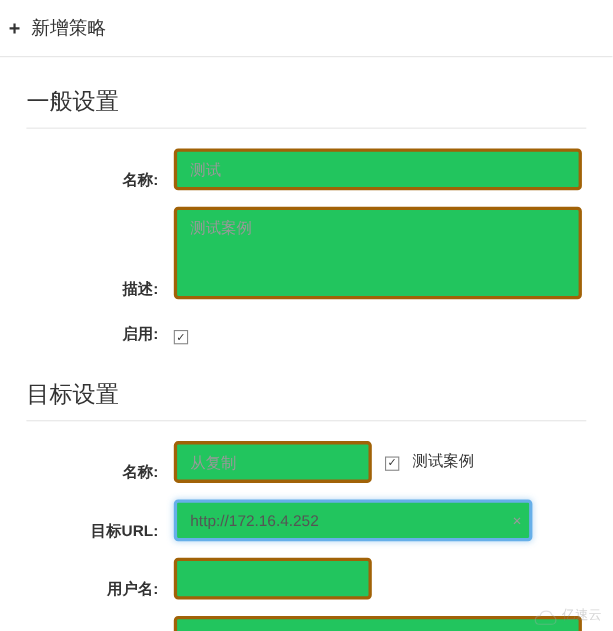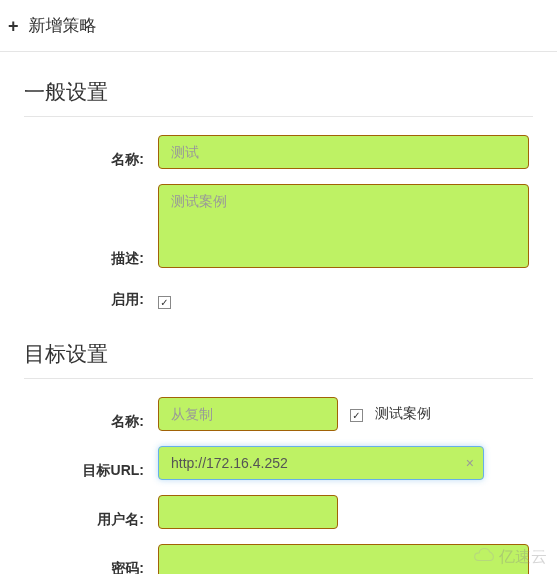--- a/index.html
+++ b/index.html
@@ -60,26 +60,26 @@
     .form-control {
       flex: 1;
       display: flex;
       align-items: center;
       gap: 12px;
     }
     input[type="text"], input[type="password"], textarea {
       width: 100%;
       max-width: 371px;
       padding: 8px 12px;
-      border: 1px solid #a16207;
+      border: 3px solid #a16207;
       border-radius: 4px;
       font-size: 14px;
       color: #555;
       font-family: inherit;
-      background: #bef264;
+      background: #22c55e;
     }
     input[type="text"]::placeholder, textarea::placeholder {
       color: #999;
     }
     textarea {
       resize: none;
       height: 84px;
     }
     input[type="text"].small {
       max-width: 180px;
@@ -135,24 +135,24 @@
       color: #333;
       font-size: 14px;
       cursor: pointer;
     }
     .watermark {
       position: absolute;
       right: 10px;
       bottom: 6px;
       opacity: 0.35;
       display: flex;
-      align-items: flex-start;
+      align-items: flex-end;
       gap: 4px;
       color: #888;
-      font-size: 16px;
+      font-size: 12px;
     }
     .watermark svg {
       width: 22px;
       height: 14px;
     }
   </style>
 </head>
 <body>
 
 <div class="header">

